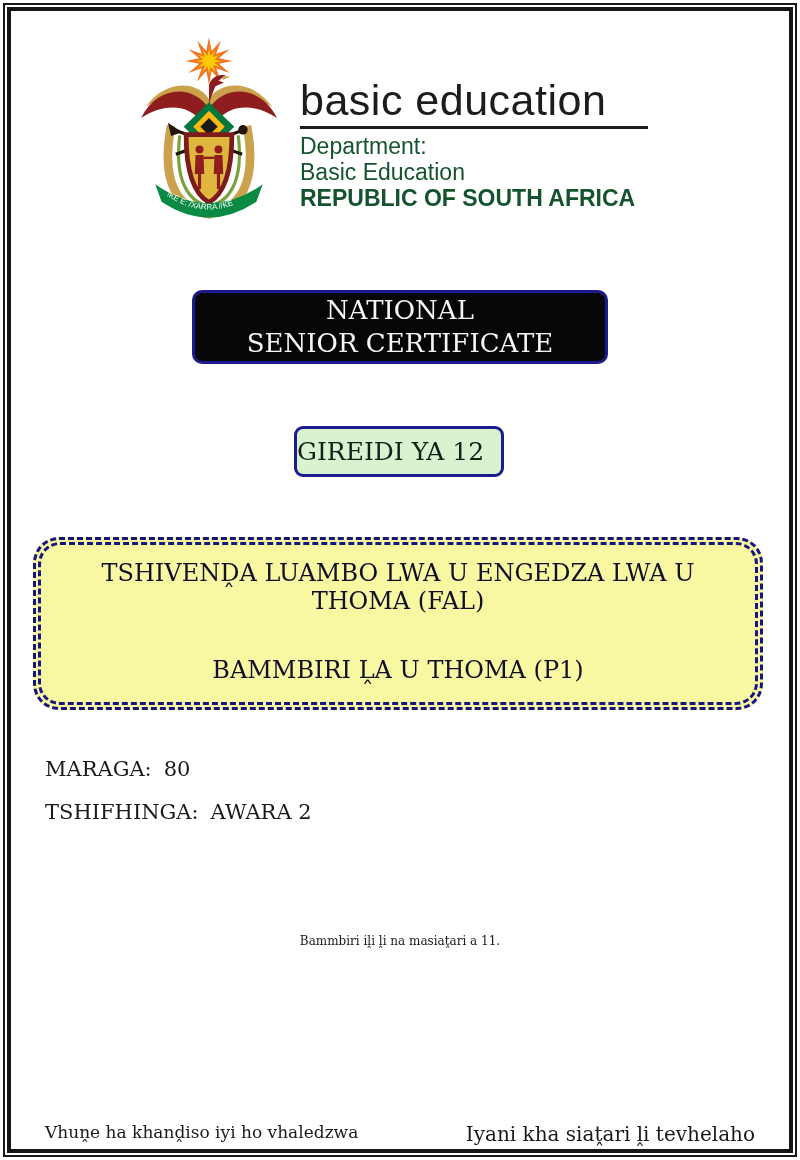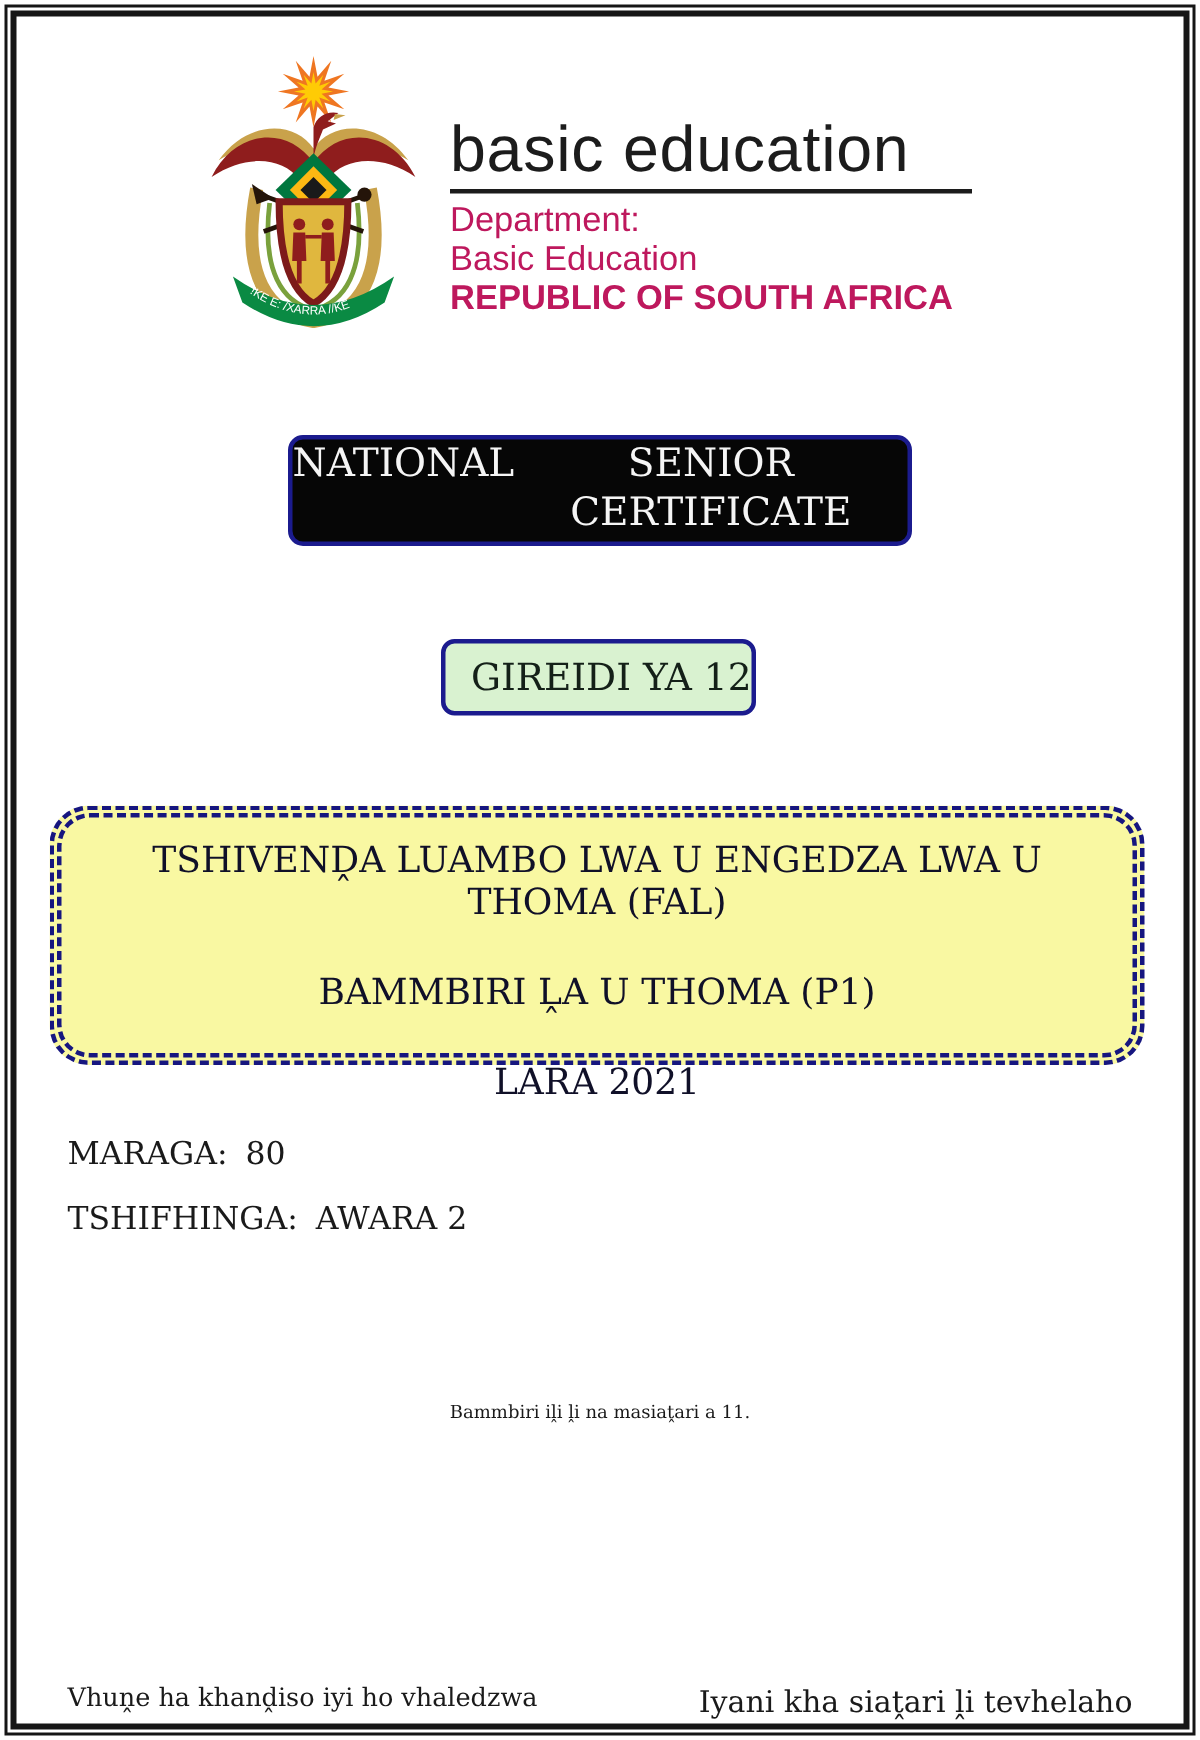--- a/index.html
+++ b/index.html
@@ -15,38 +15,38 @@
 
   
   .crest { left:130px; top:34px; }
   .wordmark {
     left:300px; top:76px; font-family:"Liberation Sans","DejaVu Sans",sans-serif;
     font-size:43px; font-weight:400; letter-spacing:0.5px; color:#1c1c1c; white-space:nowrap;
   }
   .wordmark-rule { left:300px; top:126px; width:348px; height:3px; background:#1c1c1c; }
   .dept-block {
     left:300px; top:133px; font-family:"Liberation Sans","DejaVu Sans",sans-serif;
-    font-size:23px; line-height:26px; color:#be185d; white-space:nowrap;
+    font-size:23px; line-height:26px; color:#14532d; white-space:nowrap;
   }
   .dept-block .country { font-weight:700; }
 
   
   .nsc-box {
     left:192px; top:290px; width:410px; height:68px;
     background:#060606; border:3px solid #1b1b8e; border-radius:10px;
     color:#f5f5f5; font-size:26px; line-height:33px; text-align:center;
-    display:flex; flex-direction:row; justify-content:center;
+    display:flex; flex-direction:column; justify-content:center;
   }
 
   
   .grade-box {
     left:294px; top:426px; width:204px; height:45px;
     background:#d9f2d0; border:3px solid #1b1b8e; border-radius:9px;
     color:#142018; font-size:25px; text-align:center;
-    display:flex; align-items:center; justify-content:flex-end; white-space:nowrap;
+    display:flex; align-items:center; justify-content:flex-start; white-space:nowrap;
   }
 
   
   .subject-box {
     left:33px; top:537px; width:724px; height:167px;
     background:#f9f8a2; border:3px dashed #16167f; border-radius:26px;
   }
   .subject-box-inner {
     position:absolute; inset:2px; border:3px dashed #16167f; border-radius:22px;
     display:flex; flex-direction:column; justify-content:space-between;
@@ -133,21 +133,20 @@
       </div>
 
       <div class="abs grade-box">
         <span>GIREIDI YA 12</span>
       </div>
 
       <div class="abs subject-box">
         <div class="subject-box-inner">
           <div>TSHIVENḒA LUAMBO LWA U ENGEDZA LWA U THOMA (FAL)</div>
           <div>BAMMBIRI ḼA U THOMA (P1)</div>
-          <div>LARA 2021</div>
         </div>
       </div>
 
       <div class="abs detail-line marks-line">
         <span>MARAGA:</span><span class="value">80</span>
       </div>
       <div class="abs detail-line time-line">
         <span>TSHIFHINGA:</span><span class="value">AWARA 2</span>
       </div>
 

